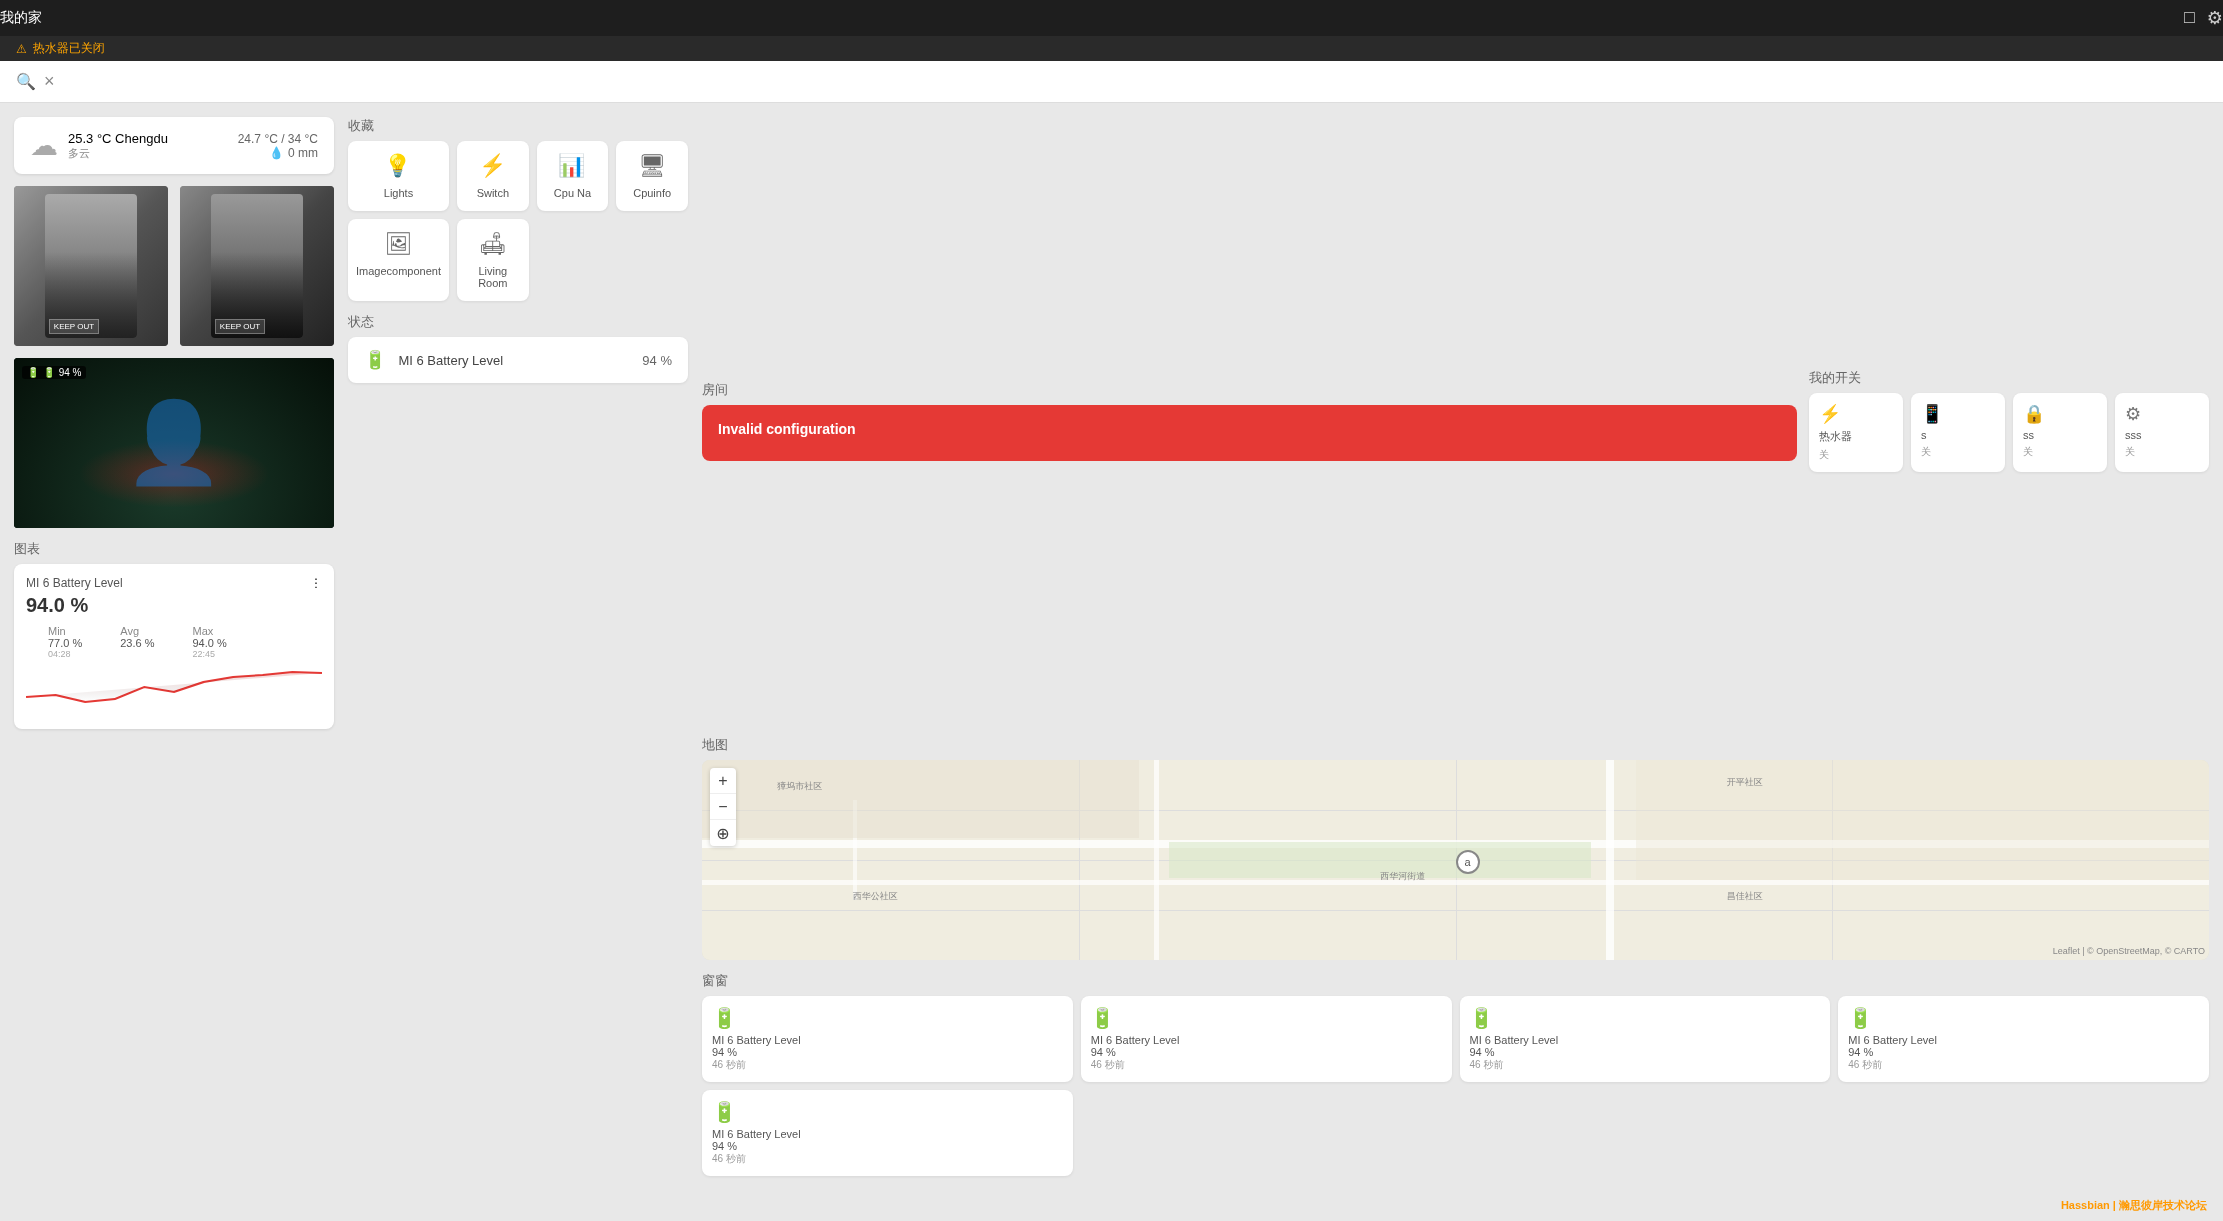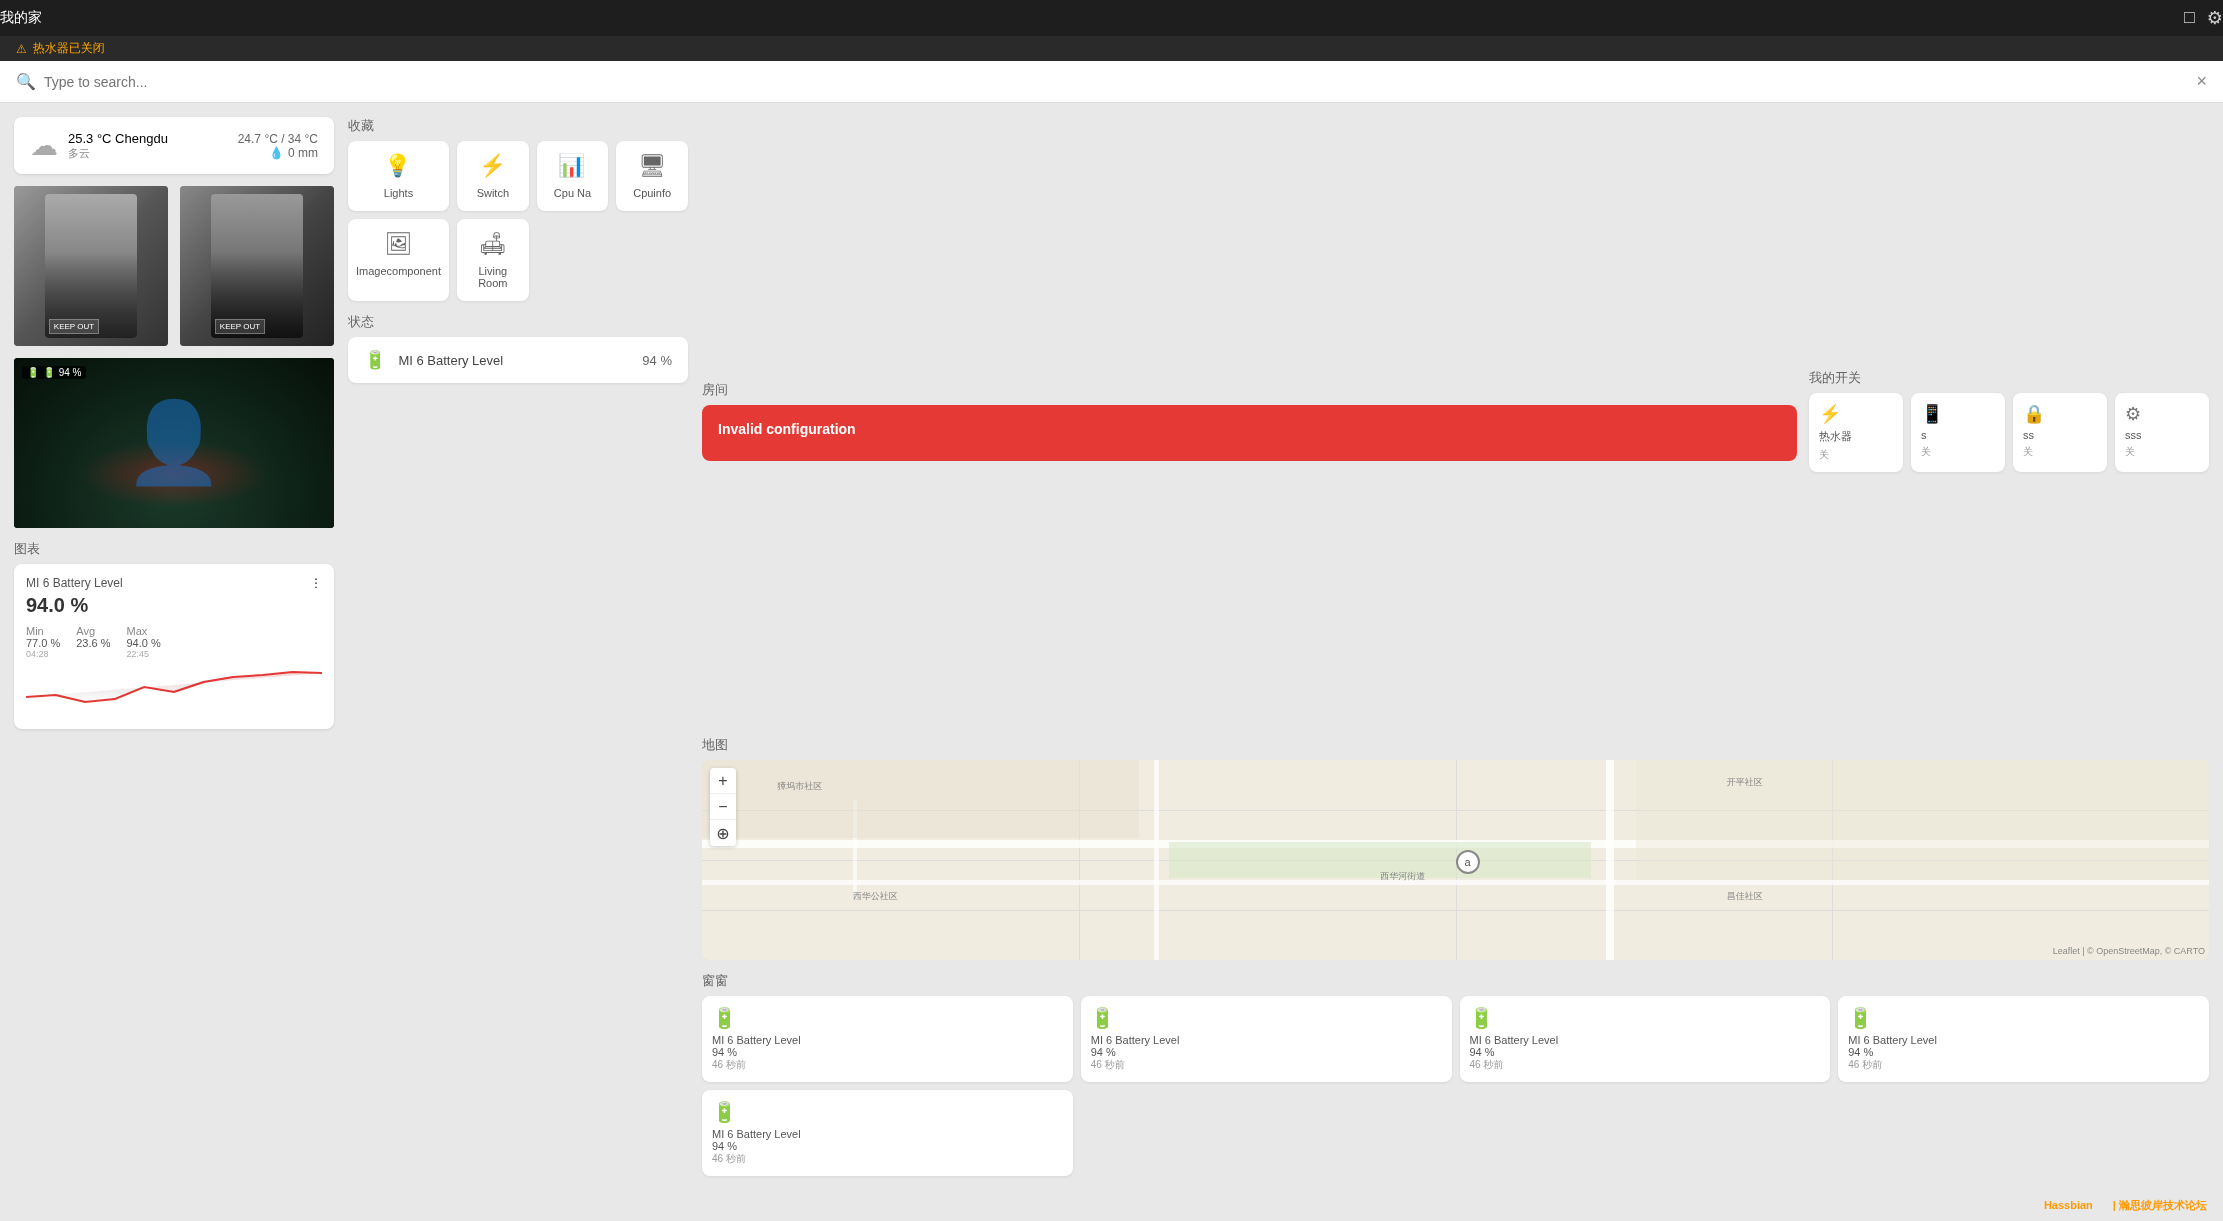--- a/index.html
+++ b/index.html
@@ -144,21 +144,21 @@
       margin-bottom: 4px;
     }
     .chart-title { font-size: 12px; color: #555; }
     .chart-value { font-size: 20px; font-weight: 600; color: #333; }
     .chart-stats {
       display: flex;
       gap: 16px;
       margin-top: 8px;
       margin-bottom: 8px;
     }
-    .chart-stat { font-size: 11px; color: #888; }
+    .chart-stat { font-size: 11px; color: #888; margin-left: 22px; }
     .chart-stat span { display: block; color: #555; font-weight: 500; }
     .chart-line {
       height: 50px;
       position: relative;
     }
     .chart-line svg { width: 100%; height: 100%; }
 
     
     .mid-col {
       width: 340px;
@@ -329,21 +329,21 @@
     .battery-pct { font-size: 11px; color: #555; }
     .battery-time { font-size: 10px; color: #999; }
 
     
     .footer {
       text-align: right;
       padding: 8px 16px;
       font-size: 11px;
       color: #aaa;
     }
-    .footer span { color: #f90; font-weight: bold; margin-left: 17px; }
+    .footer span { color: #f90; font-weight: bold; }
     .grid-line-h { position: absolute; left: 0; right: 0; height: 1px; background: #ddd; }
     .grid-line-v { position: absolute; top: 0; bottom: 0; width: 1px; background: #ddd; }
 
     
     .road { position: absolute; background: #fff; }
     .road-label {
       position: absolute;
       font-size: 9px;
       color: #888;
       white-space: nowrap;
@@ -407,21 +407,20 @@
     </div>
   </div>
 
   <div class="alertbar">
     <span>⚠</span>
     <span>热水器已关闭</span>
   </div>
 
   <div class="searchbar">
     <span class="searchbar-icon">🔍</span>
-    <input type="text" placeholder="Type to search..." style="">
     <span class="searchbar-close">×</span>
   </div>
 
   <div class="content-area">
 
     <div class="left-col">
 
       <div class="weather-card">
         <div class="weather-left">
           <div class="weather-icon">☁</div>

